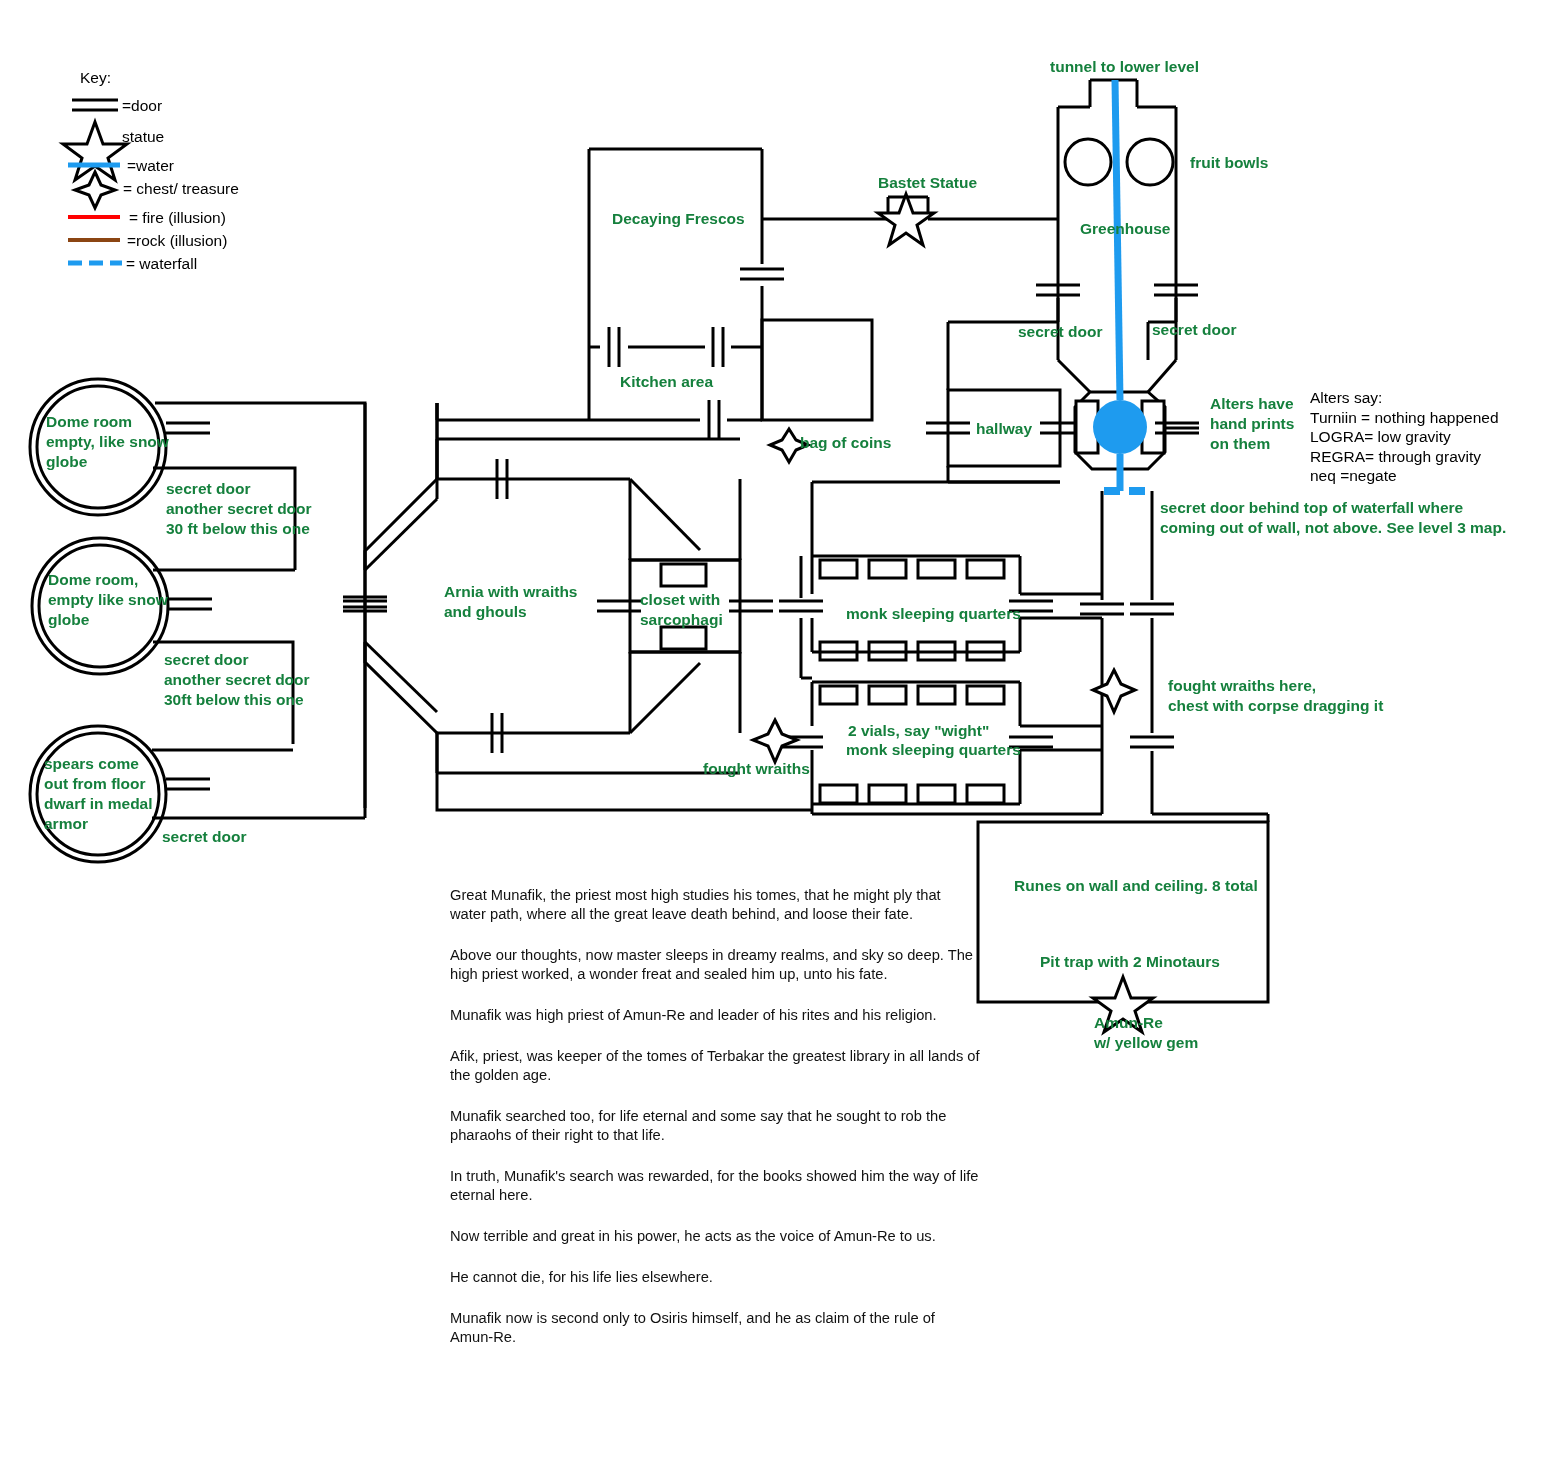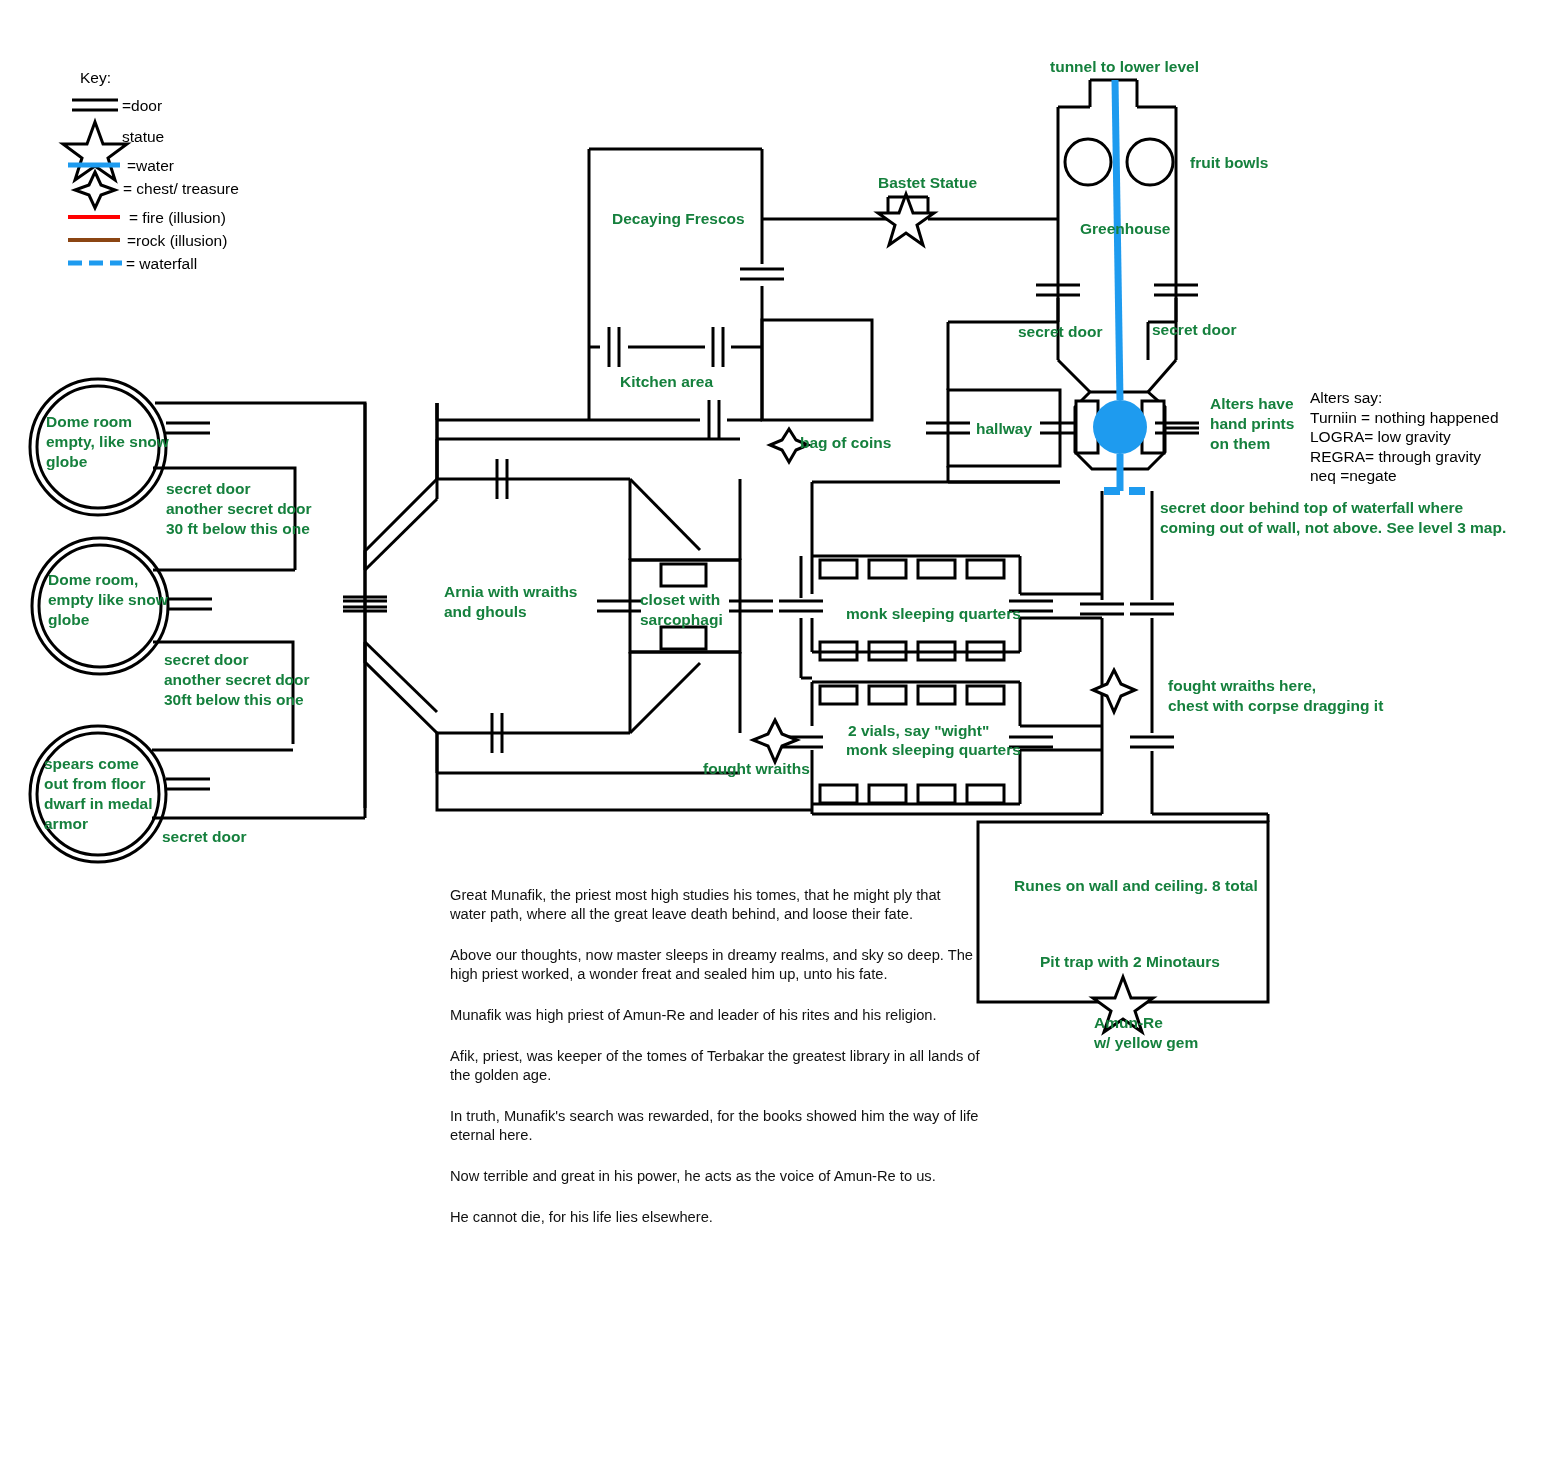--- a/index.html
+++ b/index.html
@@ -434,18 +434,20 @@
 <div class="lbl" style="left:1014px;top:874px;">Runes on wall and ceiling. 8 total</div>
 <div class="lbl" style="left:1040px;top:950px;">Pit trap with 2 Minotaurs</div>
 <div class="lbl" style="left:1094px;top:1011px;">Amun-Re
 w/ yellow gem</div>
 
 <div class="story">
   <p>Great Munafik, the priest most high studies his tomes, that he might ply that water path, where all the great leave death behind, and loose their fate.</p>
   <p>Above our thoughts, now master sleeps in dreamy realms, and sky so deep. The high priest worked, a wonder freat and sealed him up, unto his fate.</p>
   <p>Munafik was high priest of Amun-Re and leader of his rites and his religion.</p>
   <p>Afik, priest, was keeper of the tomes of Terbakar the greatest library in all lands of the golden age.</p>
+  <p>Munafik searched too, for life eternal and some say that he sought to rob the pharaohs of their right to that life.</p>
   <p>In truth, Munafik's search was rewarded, for the books showed him the way of life eternal here.</p>
   <p>Now terrible and great in his power, he acts as the voice of Amun-Re to us.</p>
   <p>He cannot die, for his life lies elsewhere.</p>
+  <p>Munafik now is second only to Osiris himself, and he as claim of the rule of Amun-Re.</p>
 </div>
 
 </div>
 
 </body></html>

